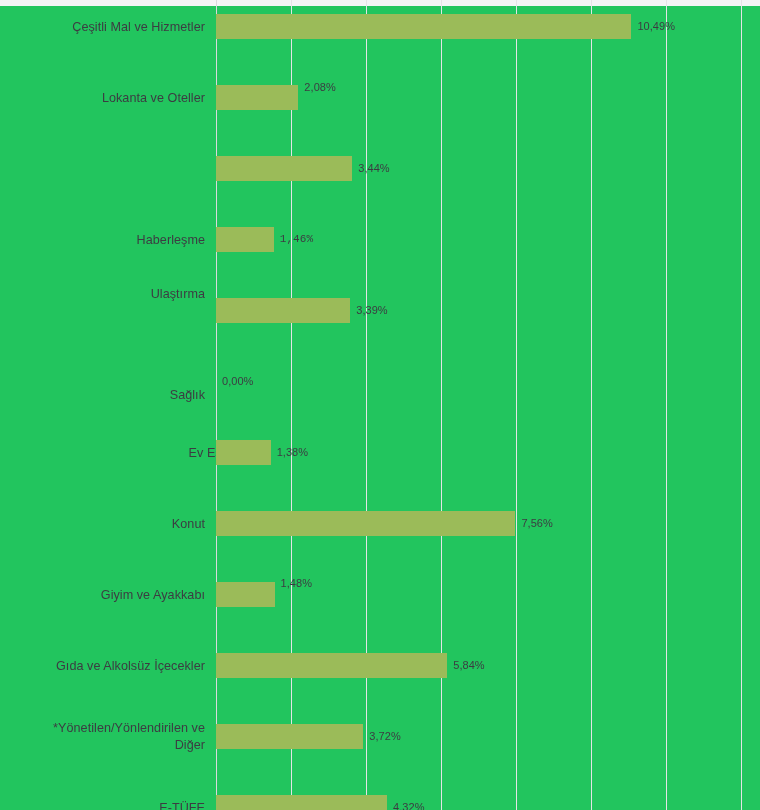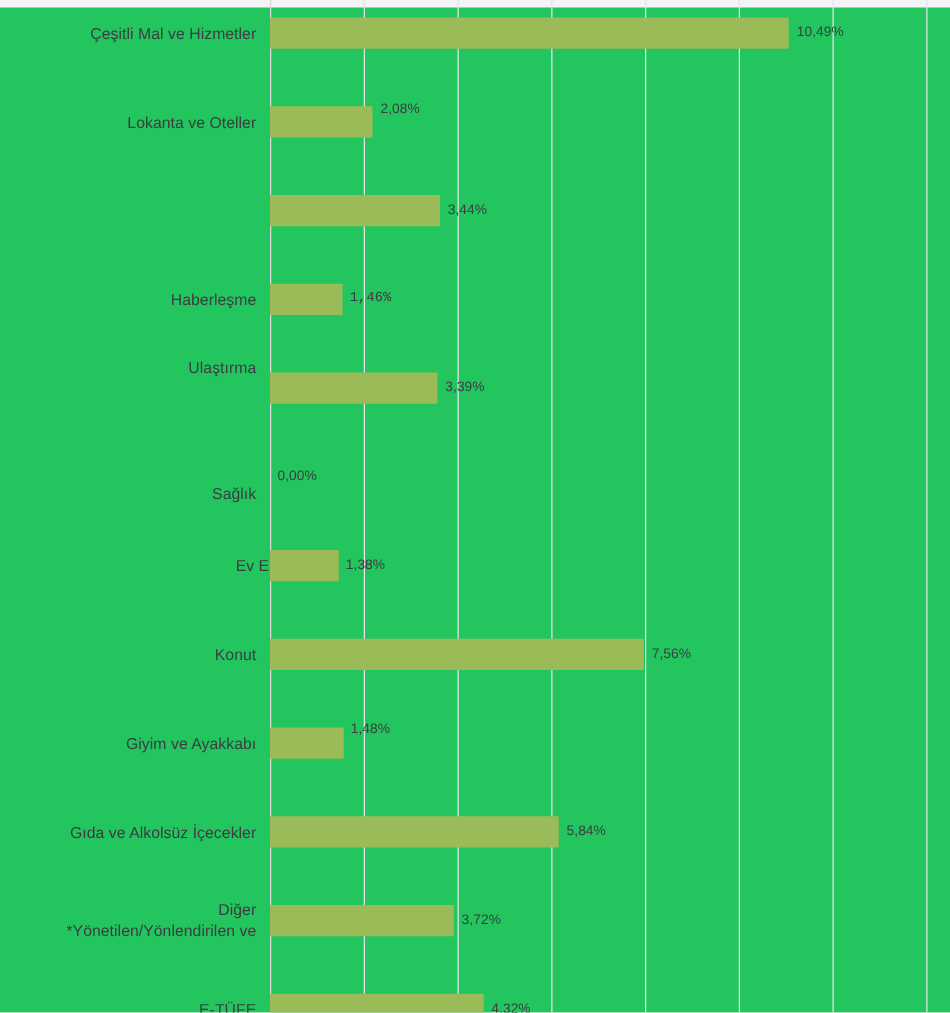--- a/index.html
+++ b/index.html
@@ -152,22 +152,22 @@
         <div class="bar" style="top: 23px; width: 58.608px; background: rgb(155, 187, 89);"></div>
         <div class="value-label" style="top: 12px; left: 280.608px;">1,48%</div>
       </div>
       <div class="bar-row" style="top: 630px;">
         <div class="cat-label" style="top: 27.5px;">Gıda ve Alkolsüz İçecekler</div>
         <div class="bar" style="top: 23px; width: 231.264px; background: rgb(155, 187, 89);"></div>
         <div class="value-label" style="top: 23px; left: 453.264px;">5,84%</div>
       </div>
       <div class="bar-row" style="top: 701px;">
         <div class="cat-label two-line" style="top: 18.5px;">
+          <div>*Yönetilen/Yönlendirilen ve</div>
           <div>Diğer</div>
-          <div>*Yönetilen/Yönlendirilen ve</div>
         </div>
         <div class="bar" style="top: 23px; width: 147.312px; background: rgb(155, 187, 89);"></div>
         <div class="value-label" style="top: 23px; left: 369.312px;">3,72%</div>
       </div>
       <div class="bar-row" style="top: 772px;">
         <div class="cat-label" style="top: 27.5px;">E-TÜFE</div>
         <div class="bar" style="top: 23px; width: 171.072px; background: rgb(155, 187, 89);"></div>
         <div class="value-label" style="top: 23px; left: 393.072px;">4,32%</div>
       </div>
     </div>

